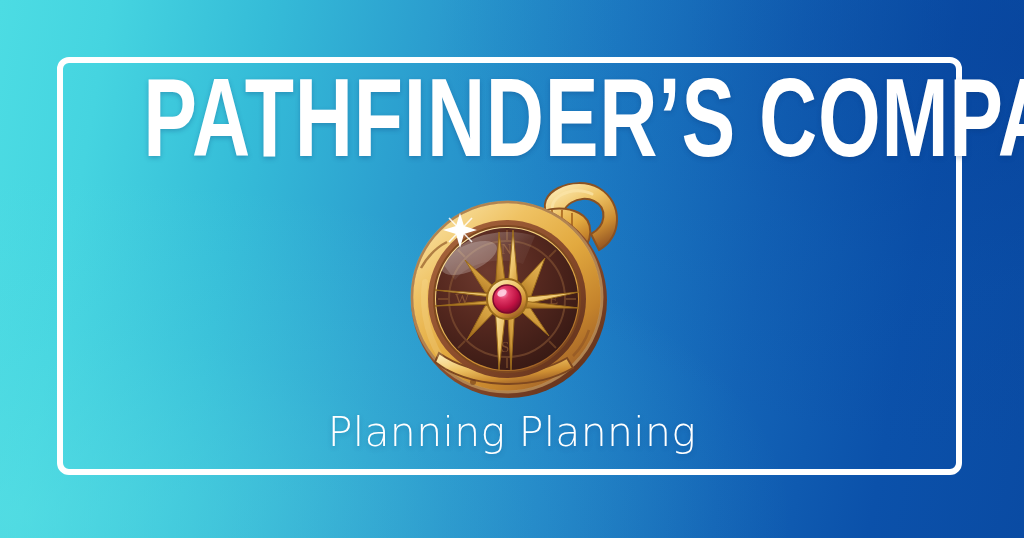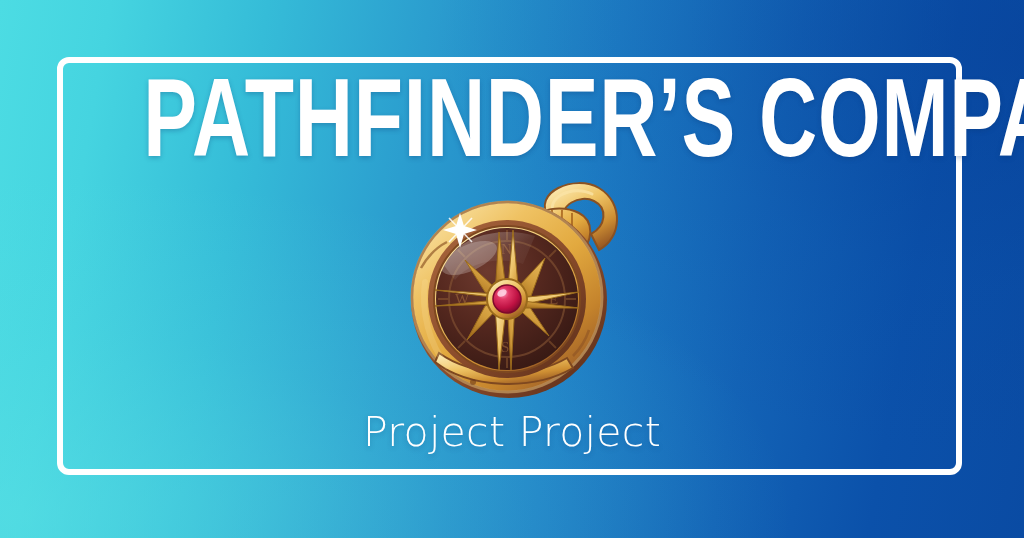--- a/index.html
+++ b/index.html
@@ -256,15 +256,15 @@
       </g>
 
       <g>
         <path d="M57 41 L 61 54 L 74 58 L 61 62 L 57 76 L 53 62 L 40 58 L 53 54 Z" fill="#ffffff"></path>
         <path d="M57 48 L 59 56 L 67 58 L 59 60 L 57 68 L 55 60 L 47 58 L 55 56 Z" fill="#ffffff"></path>
         <path d="M46 46 L 69 70 M 69 46 L 46 70" stroke="#ffffff" stroke-width="1.6" opacity="0.85"></path>
       </g>
     </svg>
   </div>
 
-  <div class="subtitle">Project Project</div>
+  <div class="subtitle">Planning Planning</div>
 
 </div>
 
 </body></html>

